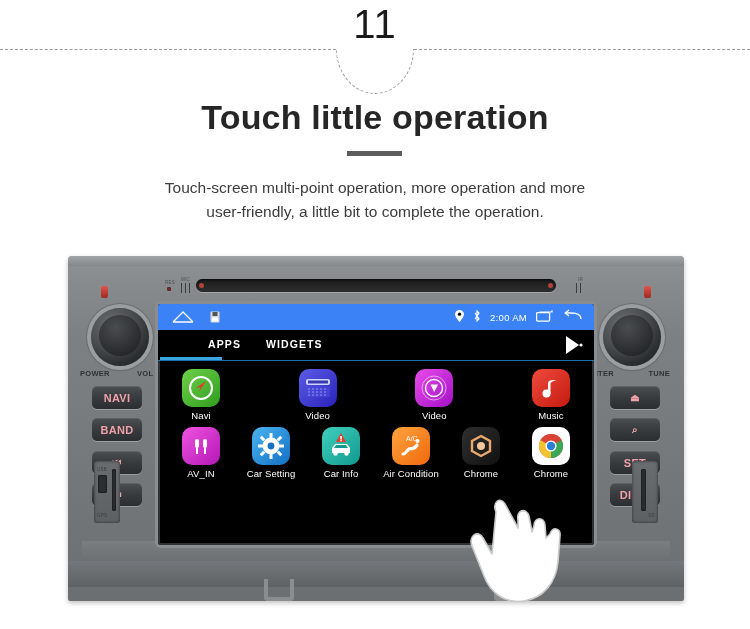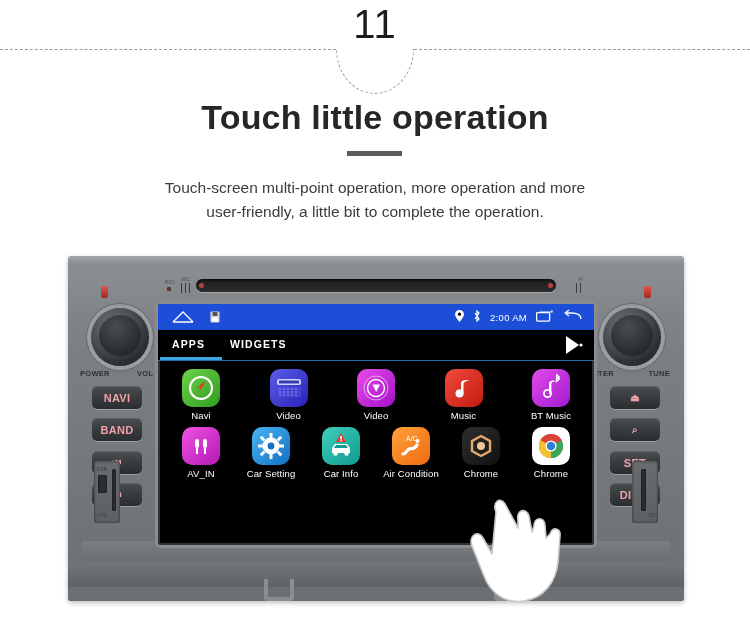--- a/index.html
+++ b/index.html
@@ -111,27 +111,27 @@
   .btn-l { left:24px; }
   .btn-r { right:24px; }
 
   
   .screen {
     position:absolute; left:90px; top:48px; width:436px; height:241px;
     background:#000; border-radius:3px;
     box-shadow: inset 0 0 0 2px #303336, 0 0 0 3px #8a8d90;
     overflow:hidden;
   }
-  .statusbar { position:relative; height:26px; background:#1d4ed8; }
+  .statusbar { position:relative; height:26px; background:#3b82f6; }
   .sb-left { position:absolute; left:14px; top:5px; display:flex; gap:16px; align-items:center; }
   .sb-right { position:absolute; right:12px; top:4px; display:flex; gap:9px; align-items:center; }
   .sb-time { color:#fff; font-size:9.5px; letter-spacing:.3px; }
 
   .tabbar { position:relative; height:31px; background:#000; border-bottom:1px solid #1f6fa8; }
-  .tab { position:absolute; top:8px; color:#fff; font-size:10.5px; font-weight:700; letter-spacing:1.1px; }
+  .tab { position:absolute; top:8px; color:#fff; font-size:10.5px; font-weight:700; letter-spacing:1.1px;margin-left:36px; }
   .tab.apps { left:14px; }
   .tab.widgets { left:72px; }
   .tab-underline { position:absolute; left:2px; bottom:0; width:62px; height:3px; background:#3aa5e0; }
   .playstore { position:absolute; right:10px; top:4px; }
 
   .grid { position:relative; padding:8px 12px 0 12px; }
   .row { display:flex; justify-content:space-between; margin-bottom:6px; }
   .app { width:62px; text-align:center; }
   .app-ico {
     width:38px; height:38px; margin:0 auto 3px auto; border-radius:10px;
@@ -353,30 +353,20 @@
           </div>
           <div class="app">
             <div class="app-ico" style="background:linear-gradient(135deg,#ef4b3d,#c31a10);">
               <svg width="30" height="30" viewBox="0 0 30 30">
                   <path d="M12 21 L12 10 C12 7 18 6 21 8 C19 7 14.5 8.5 14.5 11 L14.5 21 Z" fill="#fff"></path>
                   <circle cx="10.5" cy="20.5" r="4" fill="#fff"></circle>
                 </svg>
             </div>
             <div class="app-lbl">Music</div>
           </div>
-          <div class="app">
-            <div class="app-ico" style="background:linear-gradient(135deg,#e24be8,#a11ad1);">
-              <svg width="30" height="30" viewBox="0 0 30 30">
-                  <path d="M13 21 L13 10 C13 7.5 18 6.5 21 8.5 C19 7.8 15.4 8.6 15.4 11 L15.4 21 Z" fill="#fff"></path>
-                  <circle cx="11.5" cy="20.5" r="3.6" fill="none" stroke="#fff" stroke-width="1.8"></circle>
-                  <path d="M20 3 L23.5 6 L20.5 8.5 L20.5 1.5 L23.5 4 L20 6.5" fill="none" stroke="#fff" stroke-width="1.1"></path>
-                </svg>
-            </div>
-            <div class="app-lbl">BT Music</div>
-          </div>
         </div>
 
         <div class="row">
           <div class="app">
             <div class="app-ico" style="background:linear-gradient(135deg,#ef54e0,#b517b5);">
               <svg width="30" height="30" viewBox="0 0 30 30">
                   <g fill="#fff">
                     <rect x="9" y="8" width="4" height="9" rx="2"></rect>
                     <rect x="10" y="17" width="2" height="6"></rect>
                     <rect x="17" y="8" width="4" height="9" rx="2"></rect>

